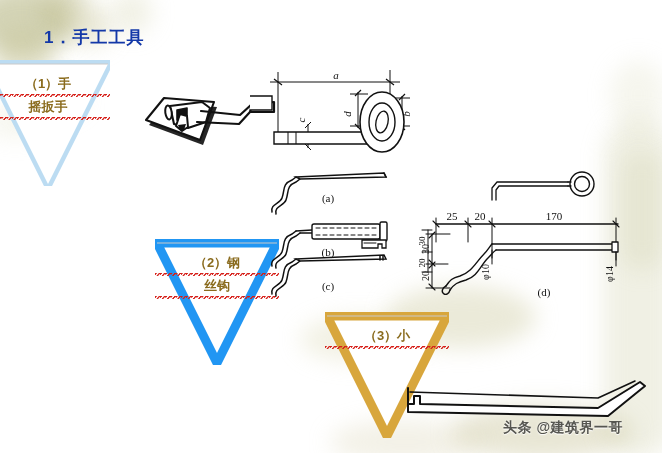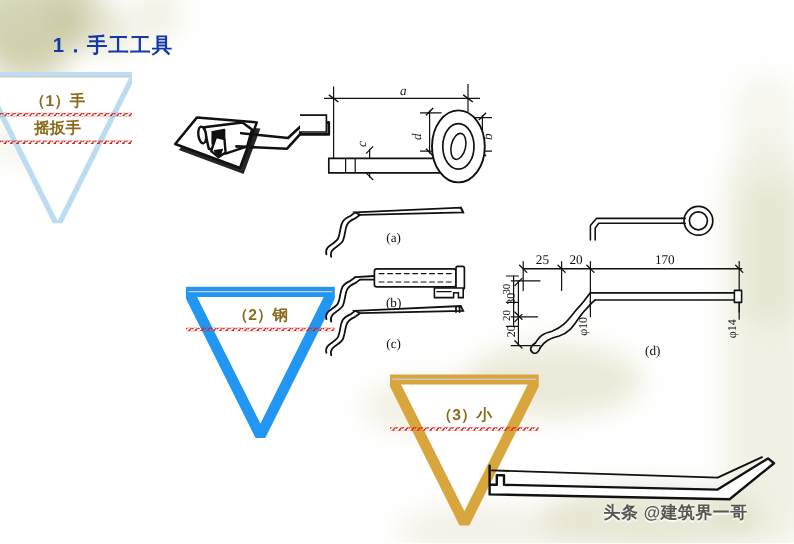--- a/index.html
+++ b/index.html
@@ -56,21 +56,21 @@
        #d6201a 2.6px 4px, rgba(0,0,0,0) 4px 5.2px);
     background-repeat:repeat-x;background-size:5.2px 2.6px;
     background-position:0 100%;padding-bottom:3px;
   }
   
   #tri1{left:-14px;top:60px;width:124px;height:126px;}
   #tri2{left:155px;top:212px;width:124px;height:126px;margin-top:27px;}
   #tri3{left:325px;top:312px;width:124px;height:126px;}
   #tri1 .tri-text{font-size:13px;top:14px;}
   #tri2 .tri-text{top:14px;}
-  #tri3 .tri-text{top:24px;}
+  #tri3 .tri-text{top:14px;}
   
   .fig{position:absolute;}
   #fig-wrench{left:140px;top:62px;width:140px;height:110px;}
   #fig-dims1 {left:250px;top:58px;width:180px;height:112px;}
   #fig-hooks {left:262px;top:168px;width:185px;height:132px;}
   #fig-detail{left:420px;top:168px;width:215px;height:132px;}
   #fig-bar   {left:402px;top:372px;width:250px;height:48px;}
   .fig svg{display:block;}
   
   .watermark{
@@ -117,20 +117,21 @@
     </div>
   </div>
 
   <div class="tri-wrap" id="tri2">
     <svg class="tri-svg" width="124" height="126" viewBox="0 0 124 126">
       <polygon points="2,4 122,4 62,124" fill="#ffffff" stroke="#2196f3" stroke-width="9" stroke-linejoin="miter"></polygon>
       <line x1="2" y1="4" x2="122" y2="4" stroke="#c9c9c9" stroke-width="1.2"></line>
     </svg>
     <div class="tri-text">
       <span class="ln sq">（2）钢</span>
+      <span class="ln sq">丝钩</span>
     </div>
   </div>
 
   <div class="tri-wrap" id="tri3">
     <svg class="tri-svg" width="124" height="126" viewBox="0 0 124 126">
       <polygon points="2,4 122,4 62,124" fill="#ffffff" stroke="#d8a63c" stroke-width="9" stroke-linejoin="miter"></polygon>
       <line x1="2" y1="4" x2="122" y2="4" stroke="#c9c9c9" stroke-width="1.2"></line>
     </svg>
     <div class="tri-text">
       <span class="ln sq">（3）小</span>

